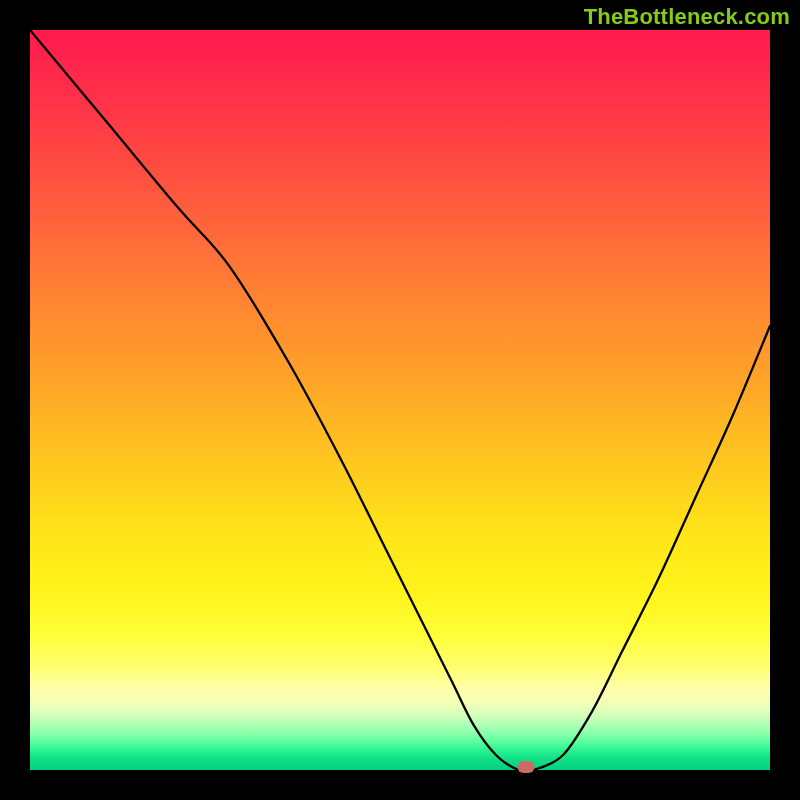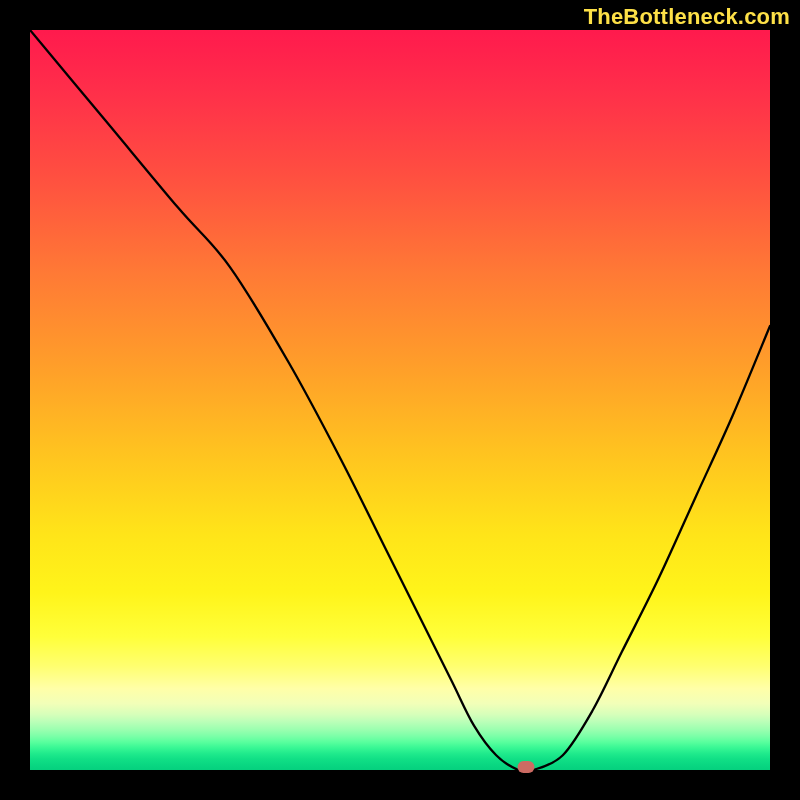--- a/index.html
+++ b/index.html
@@ -14,21 +14,21 @@
   .frame {
     position: relative;
     width: 800px;
     height: 800px;
     background: #000;
   }
   .watermark {
     position: absolute;
     top: 4px;
     right: 10px;
-    color: #fde047;
+    color: #84cc16;
     font-size: 22px;
     font-weight: 600;
     letter-spacing: 0.2px;
     z-index: 20;
   }
   .plot-area {
     position: absolute;
     left: 30px;
     top: 30px;
     width: 740px;

